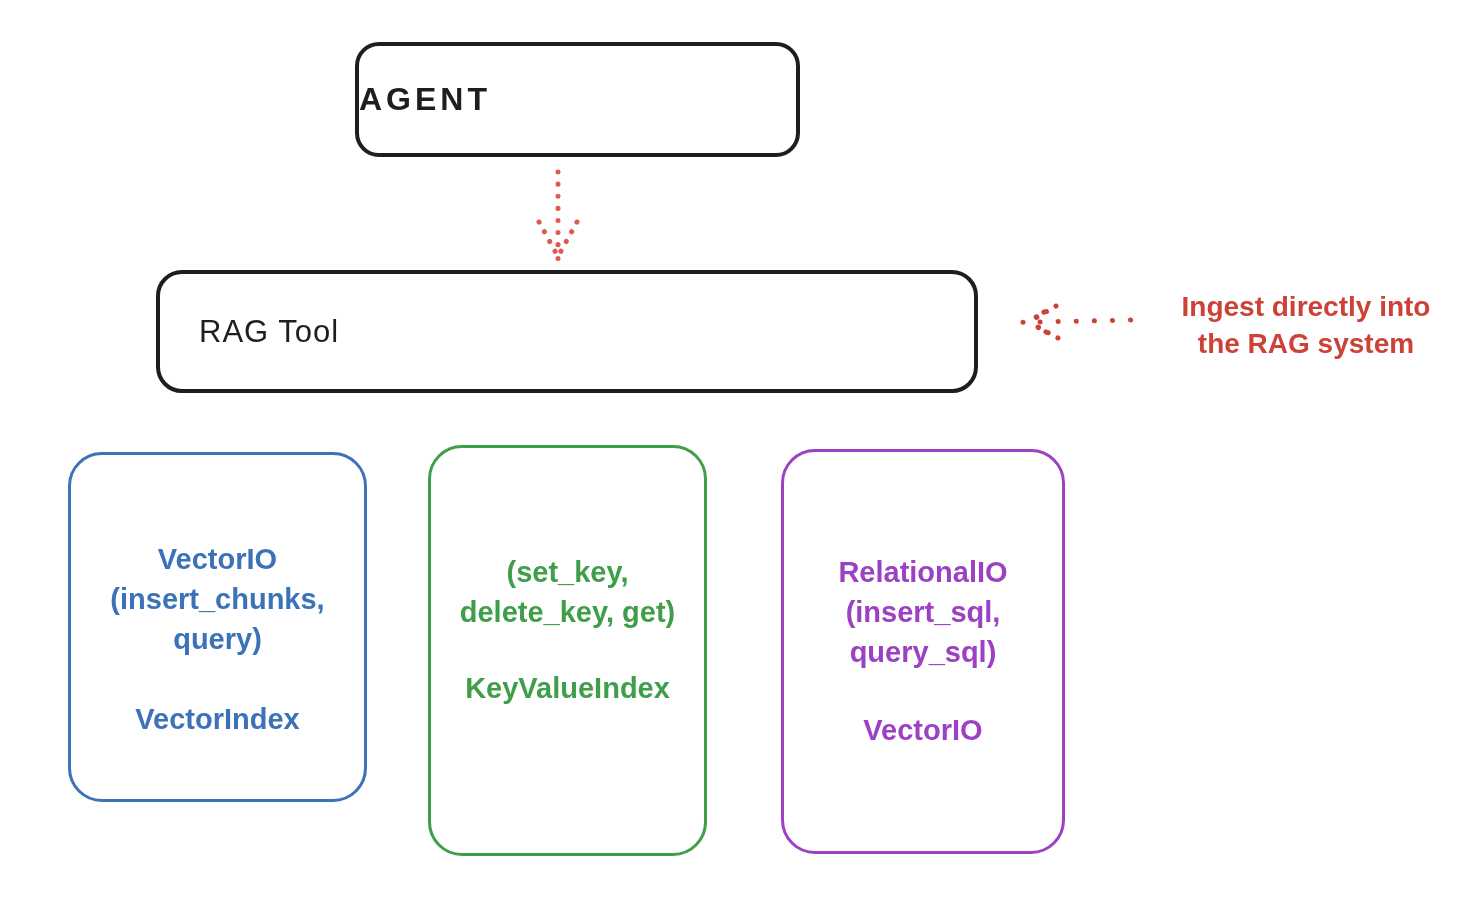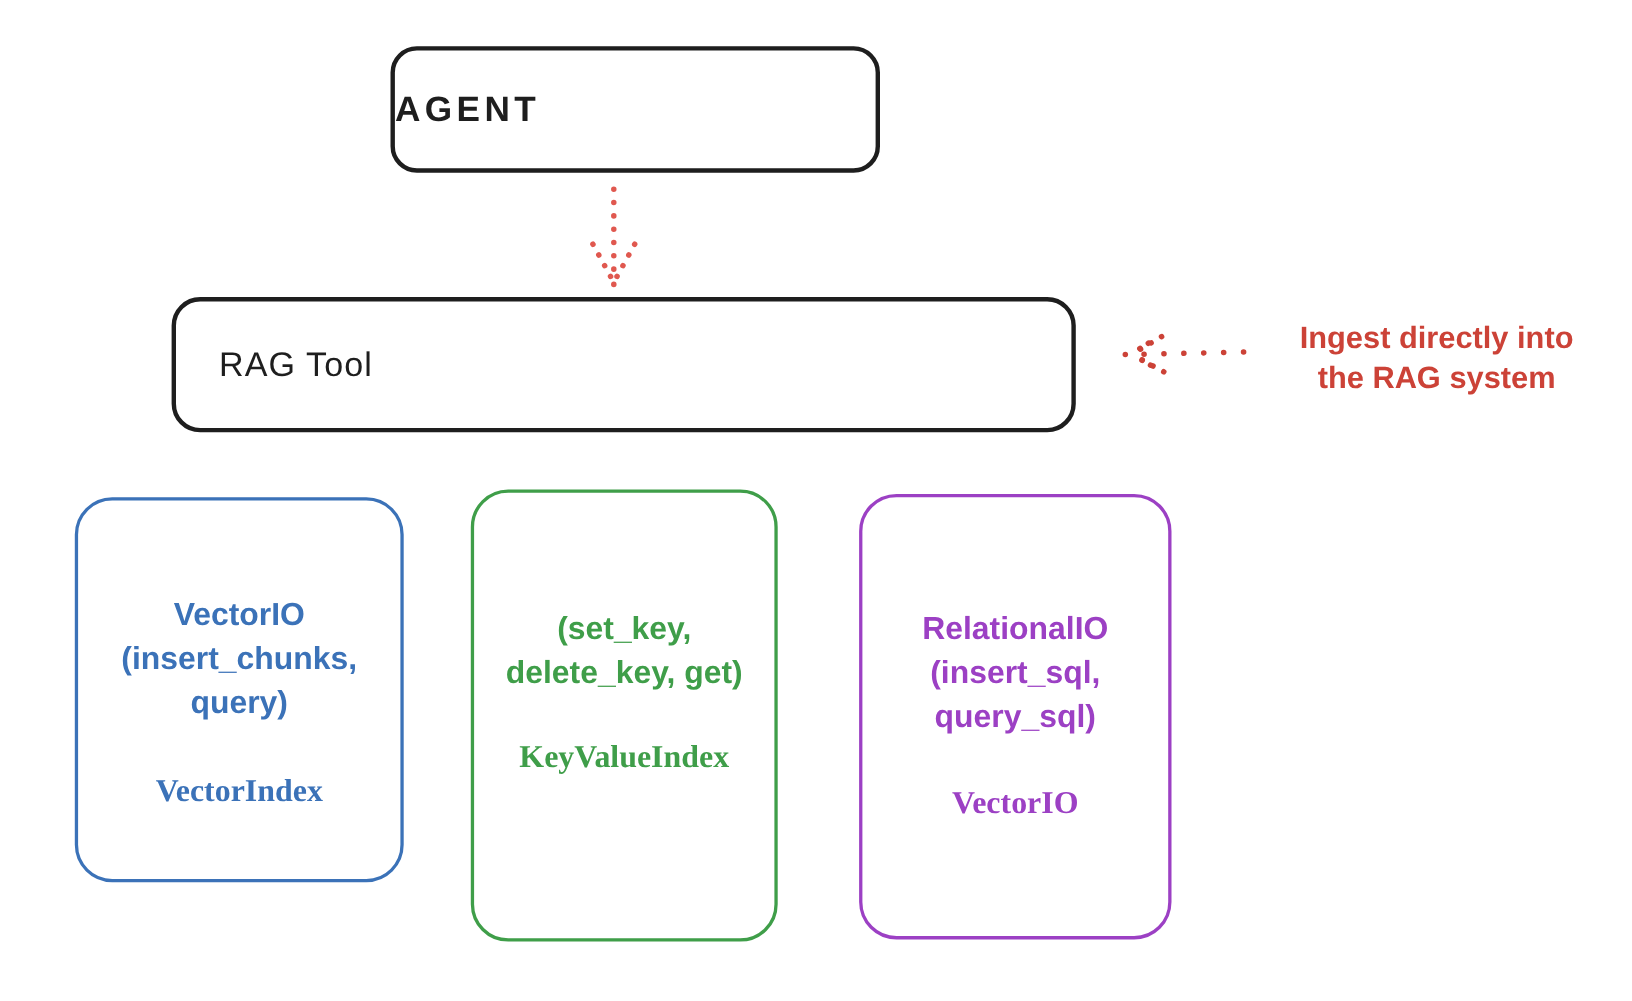--- a/index.html
+++ b/index.html
@@ -52,21 +52,21 @@
     border-radius: 34px;
     border-style: solid;
     border-width: 3.5px;
     background: #ffffff;
     position: absolute;
     box-sizing: border-box;
     text-align: center;
     font-weight: 600;
   }
   .store-lines { line-height: 40px; font-size: 29px; }
-  .store-index { line-height: 40px; font-size: 29px; font-family: Liberation Serif, serif; }
+  .store-index { line-height: 40px; font-size: 29px; }
   #vector-node {
     left: 68px; top: 452px;
     width: 299px; height: 350px;
     border-color: var(--blue, #3b72b8);
     color: var(--blue, #3b72b8);
     padding-top: 84px;
   }
   #vector-node .store-index { margin-top: 40px; }
   #keyvalue-node {
     left: 428px; top: 445px;

